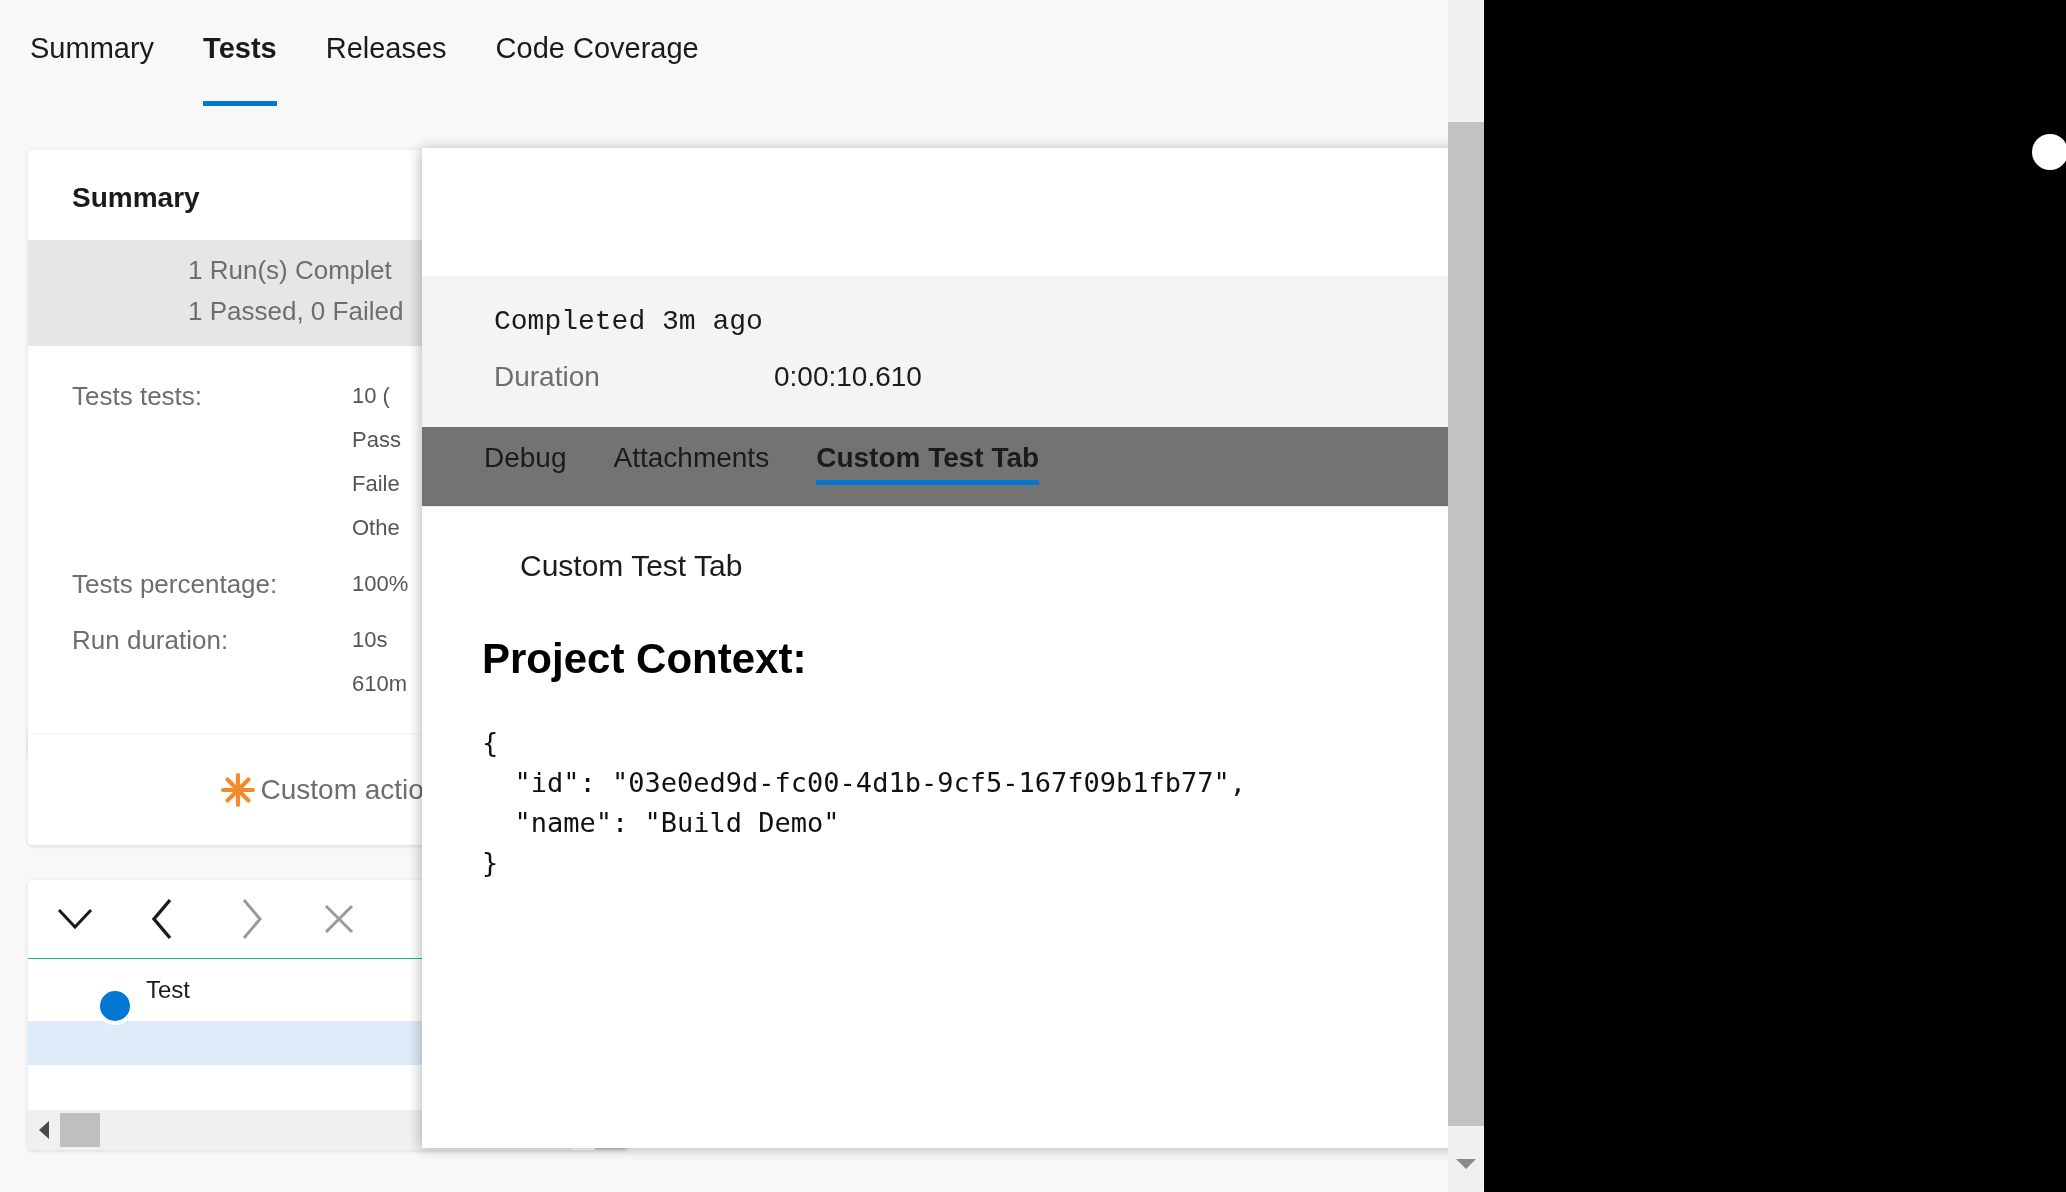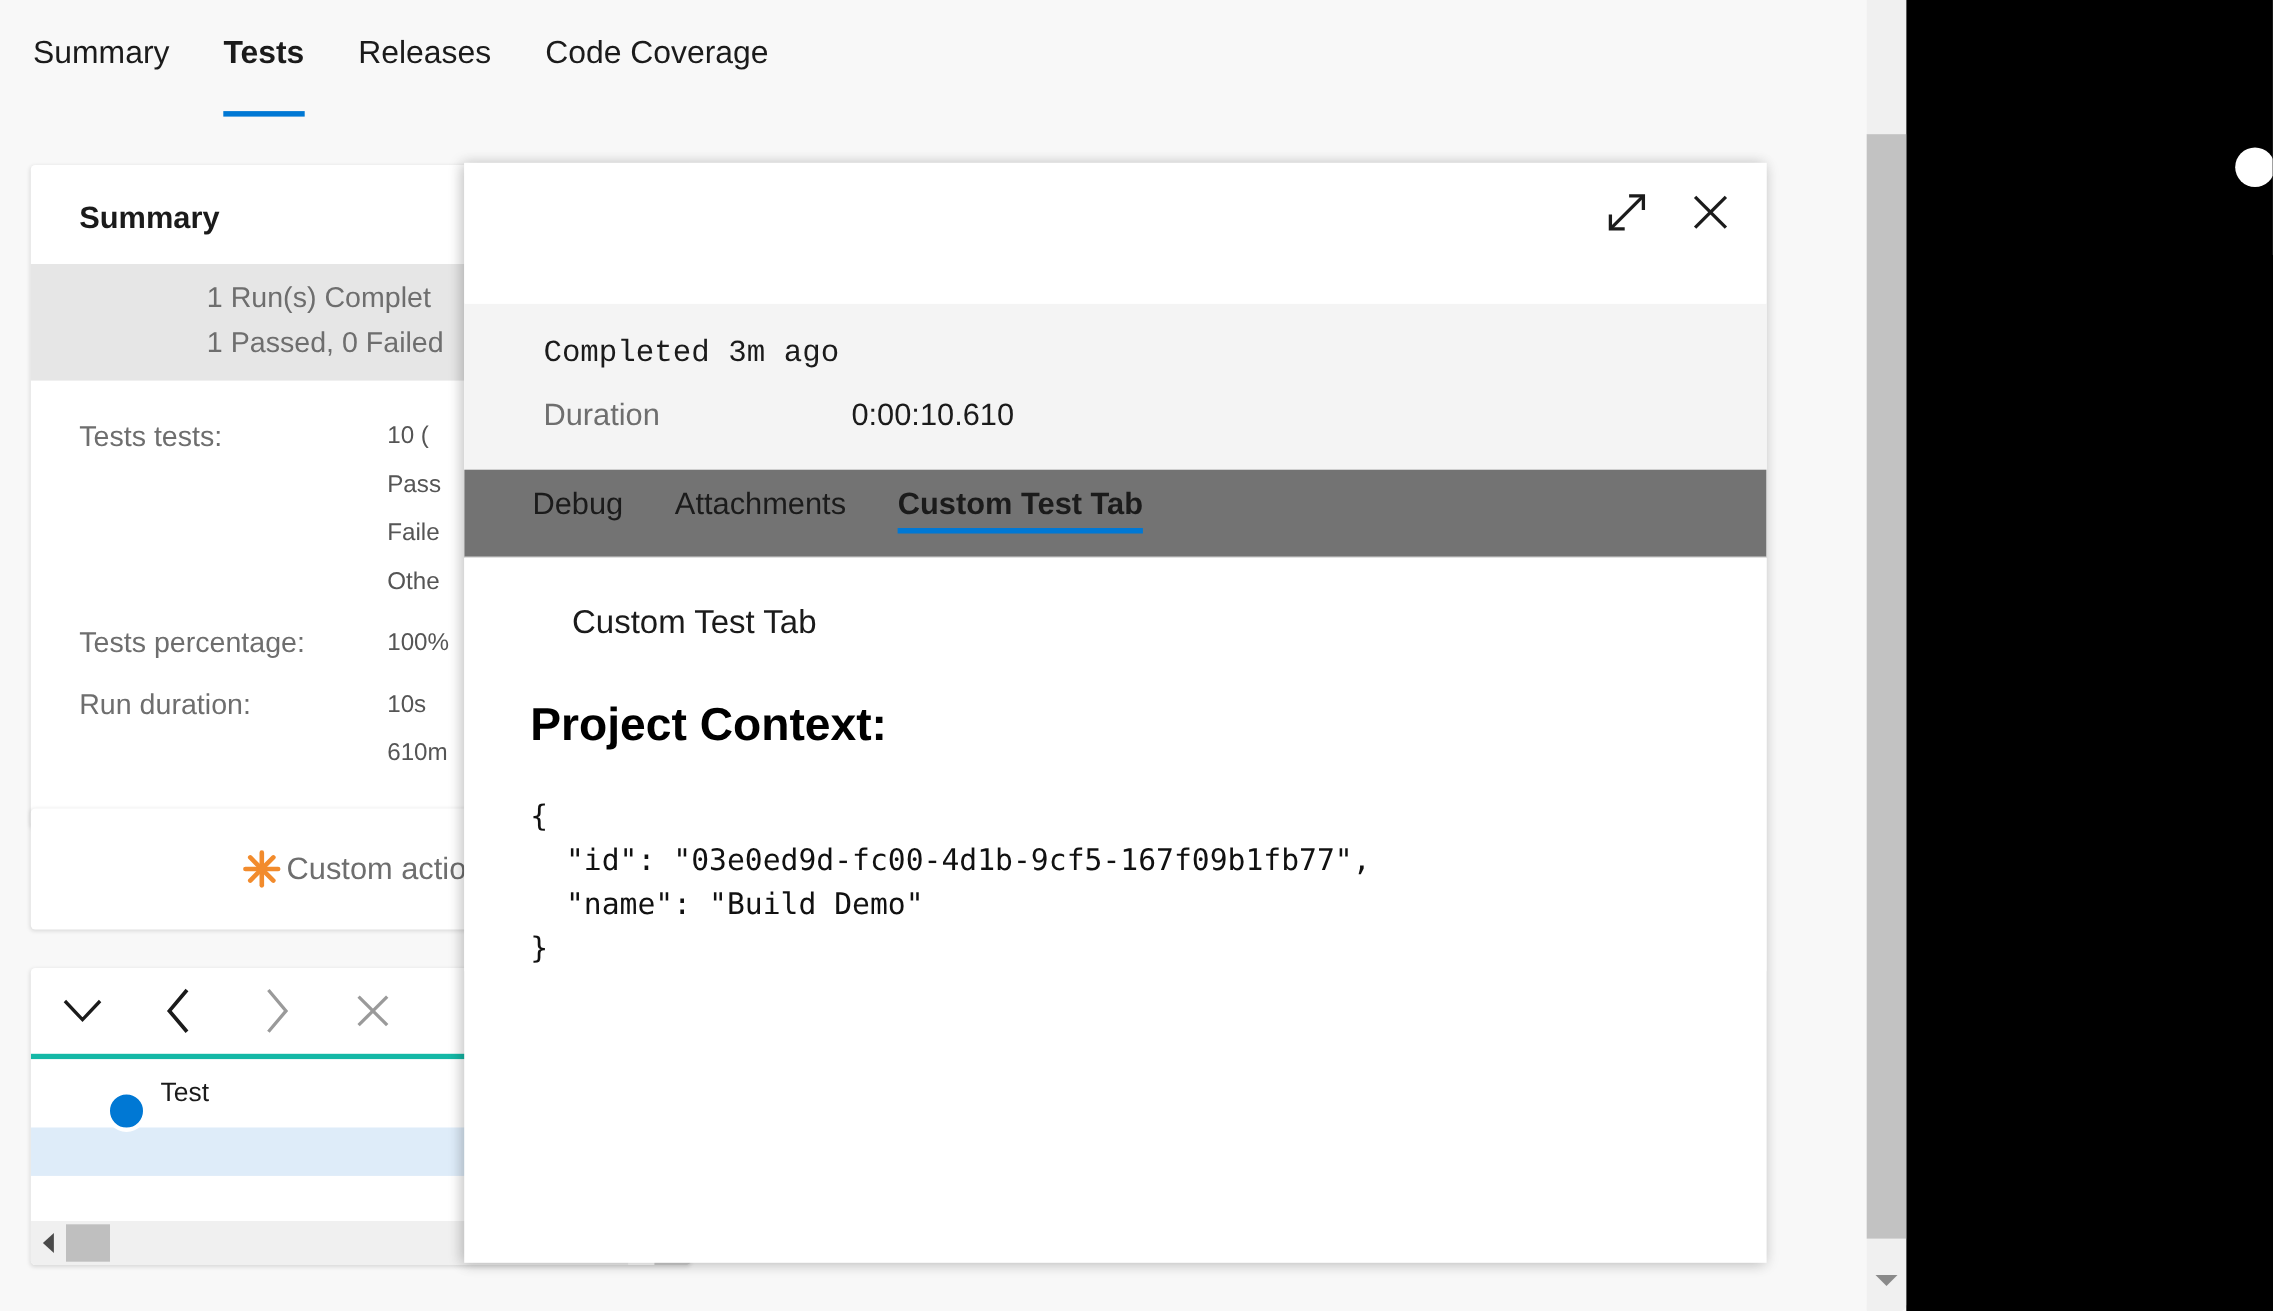--- a/index.html
+++ b/index.html
@@ -16,21 +16,21 @@
     position: relative;
     width: 2066px;
     height: 1192px;
     background: #000000;
   }
 
   
   #viewport {
     position: absolute;
     left: 0; top: 0;
-    width: 1733px;
+    width: 1484px;
     height: 1192px;
     background: #f8f8f8;
     overflow: hidden;
   }
 
   
   #topnav {
     position: absolute;
     left: 0; top: 0;
     width: 1718px;
@@ -173,21 +173,21 @@
     display: flex;
     align-items: center;
     justify-content: center;
     cursor: pointer;
   }
   .tb-btn svg { display: block; }
 
   #grid {
     position: relative;
     height: 192px;
-    border-top: 5px solid #14b8a6;
+    border-top: 1px solid #14b8a6;
   }
   #grid-header {
     height: 62px;
     display: flex;
     align-items: center;
     padding-left: 118px;
     background: #ffffff;
   }
   #grid-header-label {
     font-size: 24px;

